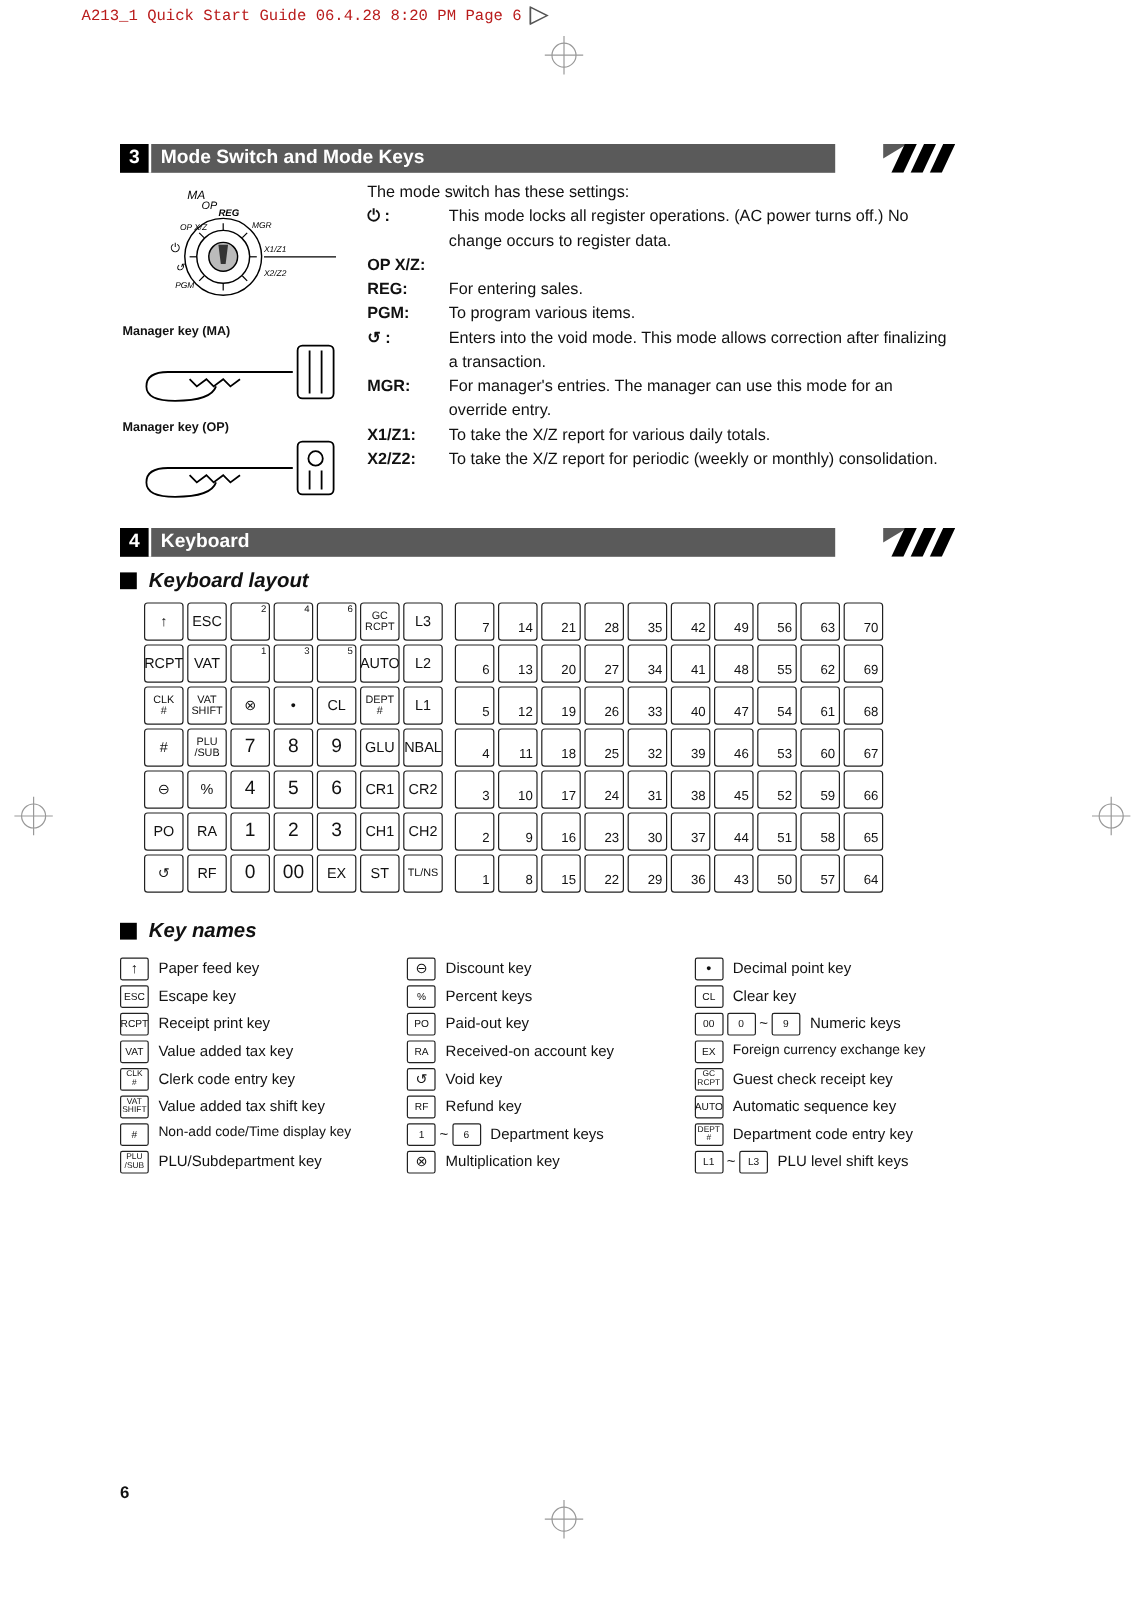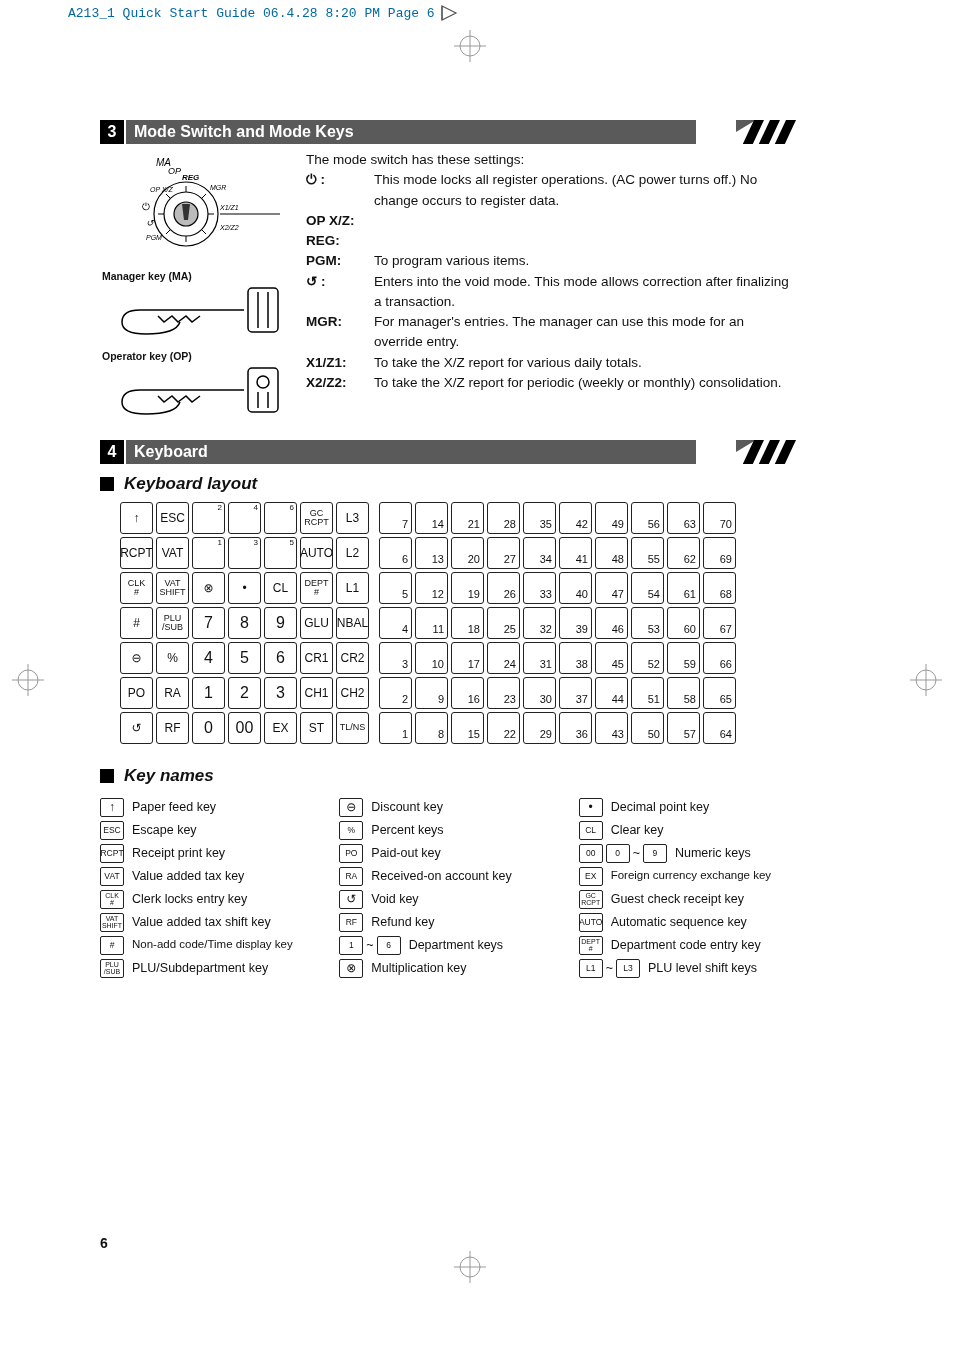--- a/index.html
+++ b/index.html
@@ -2,21 +2,21 @@
 <html><head>
 <meta charset="utf-8">
 <style>
   html,body { margin:0; padding:0; background:#fff; font-family:Arial,Helvetica,sans-serif; color:#111; }
   .page { width:954px; height:1351px; margin:0 auto; position:relative; box-sizing:border-box; background:#fff; }
   .crop-mark { position:absolute; color:#777; font-size:16px; }
   .crop-t { top:26px; left:450px; }
   .crop-b { bottom:60px; left:450px; }
   .crop-l { left:8px; top:660px; }
   .crop-r { right:8px; top:660px; }
-  .slug { position:absolute; top:6px; left:68px; font-size:13px; color:#0369a1; font-family:"Courier New",monospace; }
+  .slug { position:absolute; top:6px; left:68px; font-size:13px; color:#b91c1c; font-family:"Courier New",monospace; }
   .slug-arrow { position:absolute; top:2px; left:438px; }
   .content { position:absolute; left:100px; top:120px; width:696px; }
   .section-bar { display:flex; align-items:stretch; height:24px; margin-bottom:6px; }
   .sec-num { width:24px; background:#000; color:#fff; font-weight:bold; font-size:16px; display:flex; align-items:center; justify-content:center; }
   .sec-title { flex:1; background:#5a5a5a; color:#fff; font-weight:bold; font-size:16px; display:flex; align-items:center; padding-left:8px; border-left:2px solid #fff; }
   .sec-stripe { width:100px; position:relative; }
   .sec-stripe svg { position:absolute; right:0; top:0; }
   .intro { font-size:13.5px; line-height:1.45; margin:4px 0 10px 0; }
   .mode-block { display:flex; gap:16px; margin-top:2px; margin-bottom:20px; }
   .dial-col { width:190px; }
@@ -145,21 +145,21 @@
           <g stroke="#000" fill="none" stroke-width="1.5">
             <rect x="148" y="4" width="30" height="44" rx="4"></rect>
             <line x1="158" y1="8" x2="158" y2="44"></line>
               <line x1="168" y1="8" x2="168" y2="44"></line>
             <path d="M40 26 h104"></path>
             <path d="M40 26 q-18 0 -18 12 q0 12 24 12 q30 0 34 -12"></path>
             <path d="M58 32 l6 6 l8 -6 l6 6 l8 -6 l6 6 l8 -6"></path>
           </g>
         </svg>
 
-        <div class="key-label">Operator key (OP)</div>
+        <div class="key-label">Manager key (OP)</div>
         <svg width="190" height="56">
           <g stroke="#000" fill="none" stroke-width="1.5">
             <rect x="148" y="4" width="30" height="44" rx="4"></rect>
             <circle cx="163" cy="18" r="6"></circle>
             <line x1="158" y1="28" x2="158" y2="44"></line>
               <line x1="168" y1="28" x2="168" y2="44"></line>
             <path d="M40 26 h104"></path>
             <path d="M40 26 q-18 0 -18 12 q0 12 24 12 q30 0 34 -12"></path>
             <path d="M58 32 l6 6 l8 -6 l6 6 l8 -6 l6 6 l8 -6"></path>
           </g>
@@ -171,20 +171,21 @@
         <div id="settings-rows">
             <div class="settings-row">
               <div class="lbl">⏻ :</div>
               <div class="txt">This mode locks all register operations. (AC power turns off.) No change occurs to register data.</div>
             </div>
             <div class="settings-row">
               <div class="lbl">OP X/Z:</div>
             </div>
             <div class="settings-row">
               <div class="lbl">REG:</div>
+              <div class="txt">For entering sales.</div>
             </div>
             <div class="settings-row">
               <div class="lbl">PGM:</div>
               <div class="txt">To program various items.</div>
             </div>
             <div class="settings-row">
               <div class="lbl">↺   :</div>
               <div class="txt">Enters into the void mode.  This mode allows correction after finalizing a transaction.</div>
             </div>
             <div class="settings-row">
@@ -378,21 +379,21 @@
           <div class="kn-row">
             <span class="mini">RCPT</span>
             <span class="desc">Receipt print key</span>
           </div>
           <div class="kn-row">
             <span class="mini">VAT</span>
             <span class="desc">Value added tax key</span>
           </div>
           <div class="kn-row">
             <span class="mini" style="font-size: 7px;">CLK<br>#</span>
-            <span class="desc">Clerk locks entry key</span>
+            <span class="desc">Clerk code entry key</span>
           </div>
           <div class="kn-row">
             <span class="mini" style="font-size: 7px;">VAT<br>SHIFT</span>
             <span class="desc">Value added tax shift key</span>
           </div>
           <div class="kn-row">
             <span class="mini">#</span>
             <span class="desc desc-2l">Non-add code/Time display key</span>
           </div>
           <div class="kn-row">

